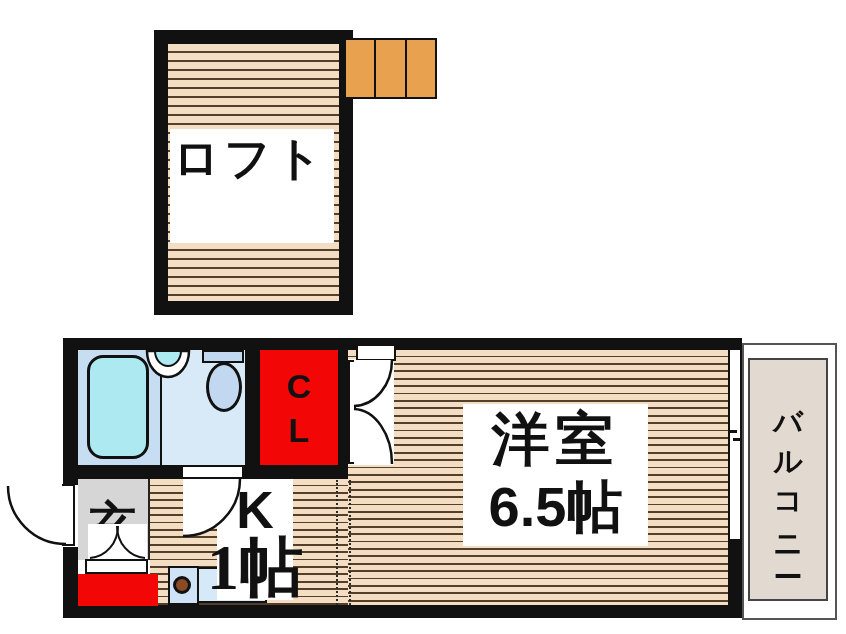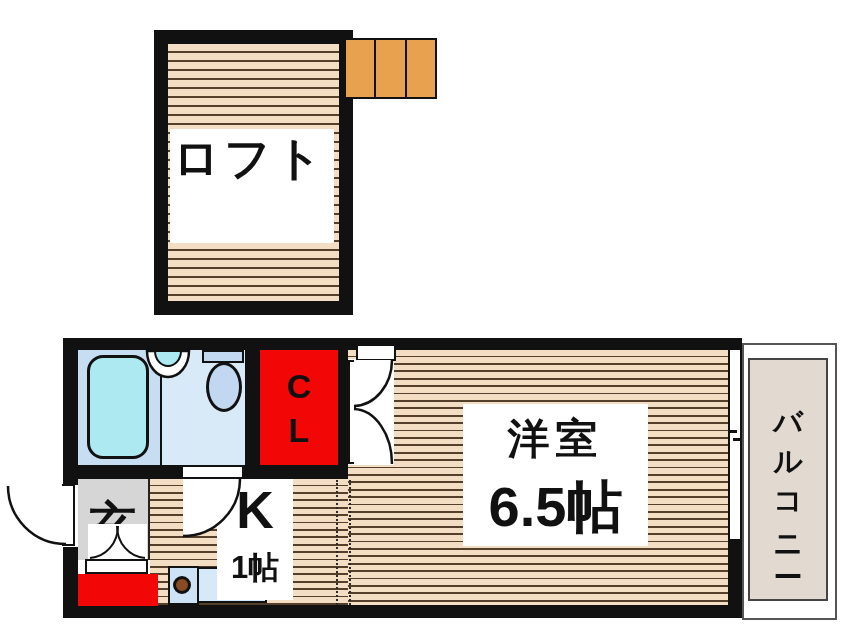--- a/index.html
+++ b/index.html
@@ -71,24 +71,24 @@
 
   <div class="whitebox" style="left:63px;top:477px;width:15px;height:62px;"></div>
   <div class="whitebox bordered" style="left:62px;top:476px;width:13px;height:62px;"></div>
 
   <div class="abs bordered" style="left:168px;top:558px;width:31px;height:39px;background:#cfe3f6;"></div>
   <div class="abs bordered" style="left:197px;top:559px;width:70px;height:36px;background:#d6e9f9;"></div>
   <div class="abs" style="left:173px;top:568px;width:18px;height:18px;background:#8a4a22;border:3px solid #111;border-radius:50%;box-sizing:border-box;"></div>
 
   <div class="whitebox" style="left:217px;top:471px;width:76px;height:121px;"></div>
   <div class="label center" style="left:217px;top:474px;width:76px;height:55px;font-size:52px;">K</div>
-  <div class="label center" style="left:212px;top:532px;width:86px;height:55px;font-size:31px;">1帖</div>
+  <div class="label center" style="left:212px;top:532px;width:86px;height:55px;font-size:64px;font-family:Liberation Serif, serif;">1帖</div>
 
   <div class="whitebox" style="left:463px;top:396px;width:185px;height:142px;"></div>
-  <div class="label center" style="left:463px;top:399px;width:185px;height:64px;font-size:42px;letter-spacing:6px;">洋室</div>
+  <div class="label center" style="left:463px;top:399px;width:185px;height:64px;font-size:58px;letter-spacing:6px;">洋室</div>
   <div class="label center" style="left:459px;top:467px;width:193px;height:64px;font-size:56px;">6.5帖</div>
 
   <div class="whitebox" style="left:348px;top:351px;width:46px;height:106px;"></div>
   <div class="whitebox bordered" style="left:348px;top:352px;width:8px;height:104px;"></div>
   <div class="whitebox bordered" style="left:356px;top:336px;width:40px;height:17px;"></div>
 
   <div class="whitebox bordered" style="left:181px;top:457px;width:63px;height:14px;"></div>
 
   <div class="abs" style="left:728px;top:342px;width:14px;height:189px;background:#fff;border-left:2px solid #111;border-right:2px solid #111;box-sizing:border-box;"></div>
   <div class="abs" style="left:728px;top:422px;width:9px;height:3px;background:#111;"></div>

